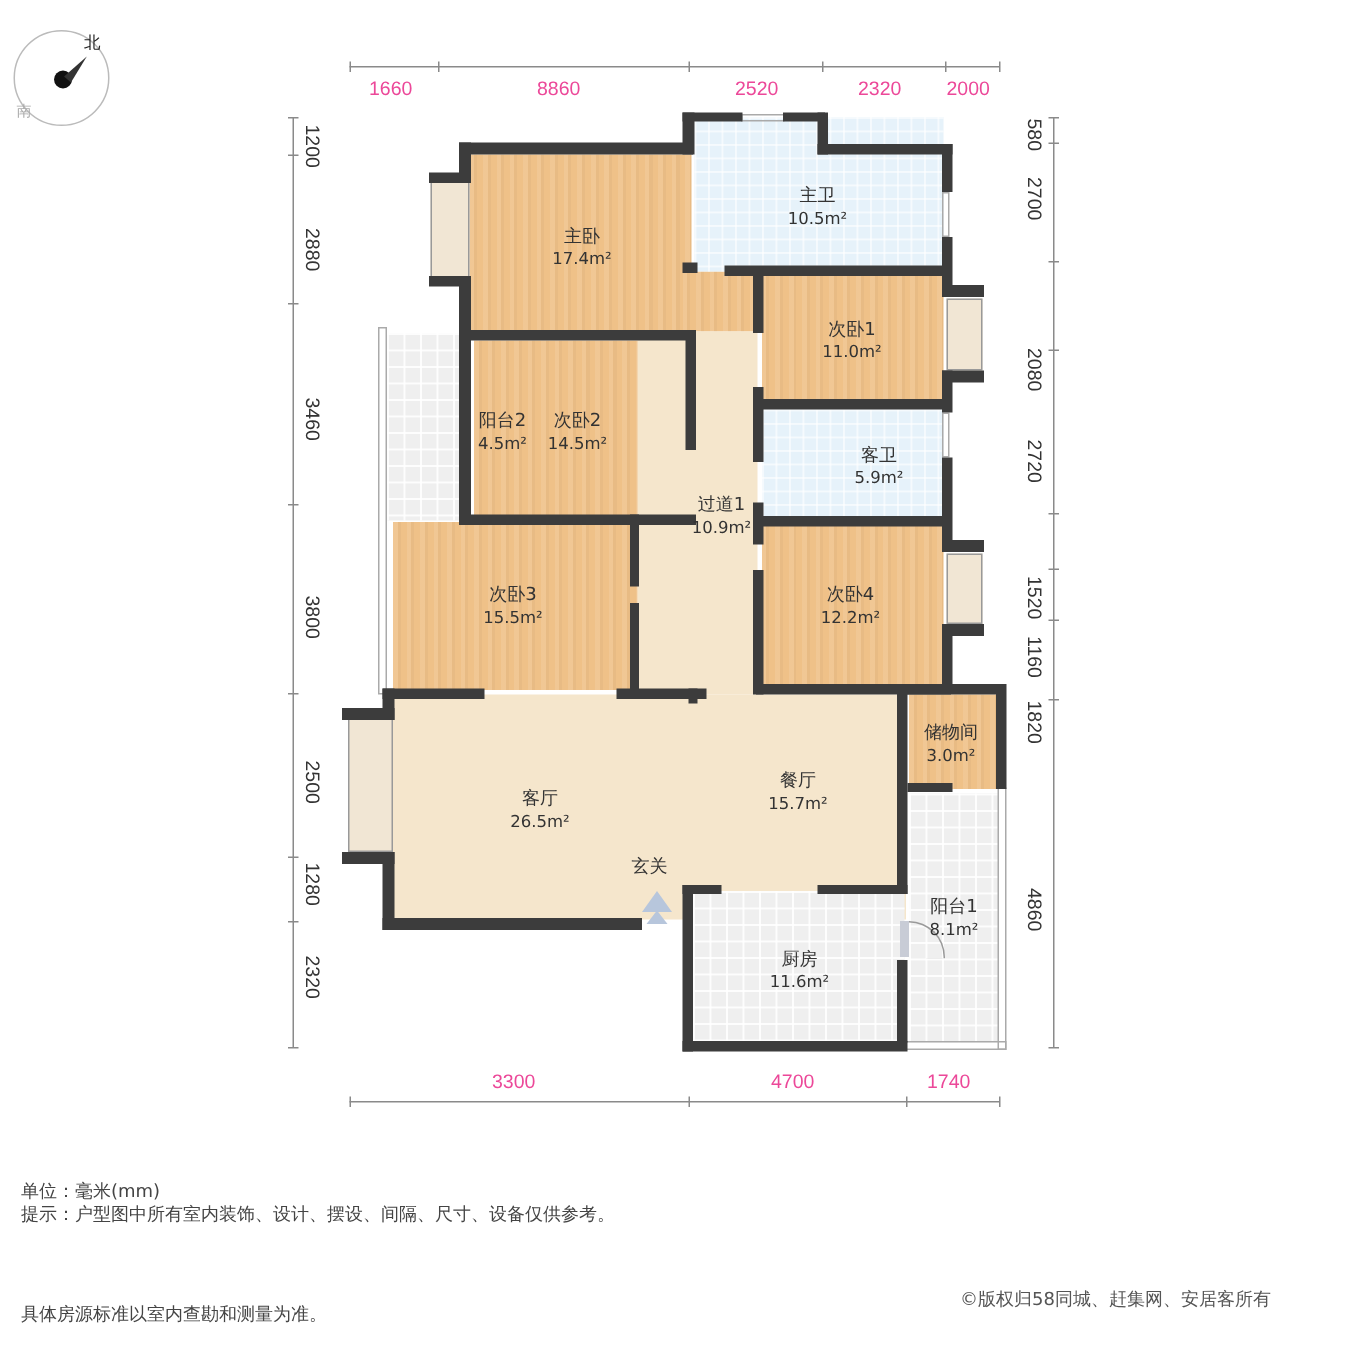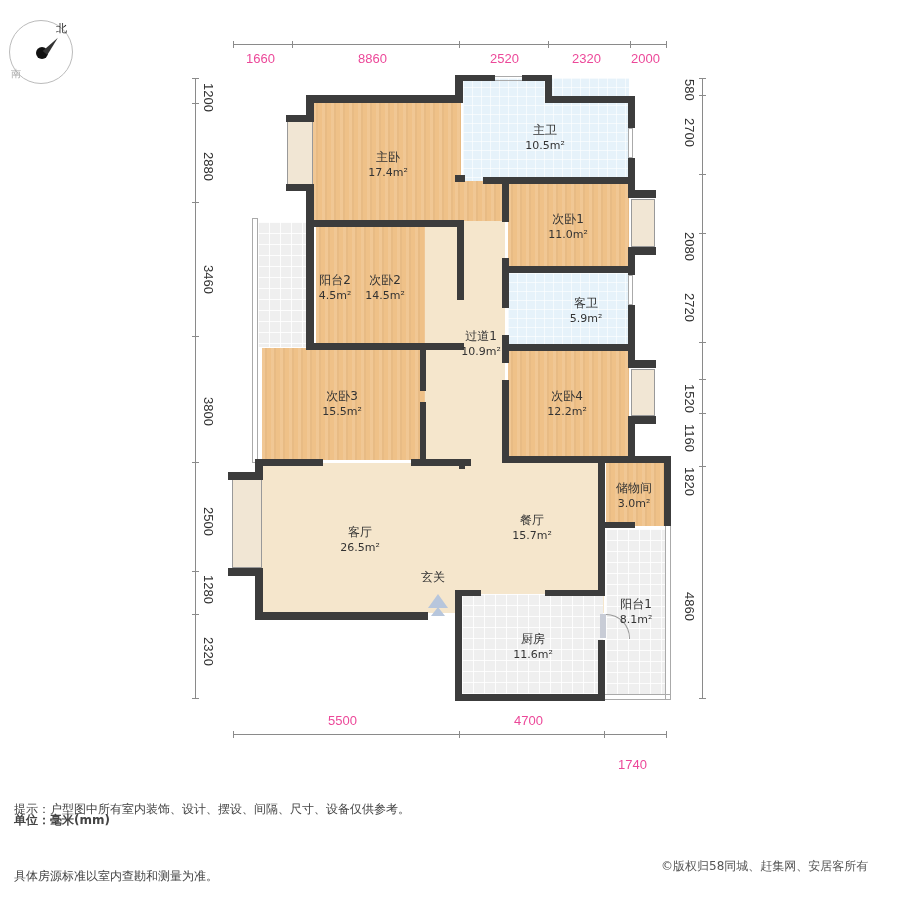--- a/index.html
+++ b/index.html
@@ -51,23 +51,23 @@
 <div class="dlabel" style="left:358px;top:51px;">8860</div>
 <div class="dlabel" style="left:490px;top:51px;">2520</div>
 <div class="dlabel" style="left:572px;top:51px;">2320</div>
 <div class="dlabel" style="left:631px;top:51px;">2000</div>
 
 <div class="dim-h" style="left:233px;top:734px;width:433px;"></div>
 <div class="tick-v" style="left:233px;top:731px;"></div>
 <div class="tick-v" style="left:459px;top:731px;"></div>
 <div class="tick-v" style="left:604px;top:731px;"></div>
 <div class="tick-v" style="left:666px;top:731px;"></div>
-<div class="dlabel" style="left:328px;top:713px;">5500</div>
+<div class="dlabel" style="left:328px;top:713px;">3300</div>
 <div class="dlabel" style="left:514px;top:713px;">4700</div>
-<div class="dlabel" style="left:618px;top:713px;margin-top:44px;">1740</div>
+<div class="dlabel" style="left:618px;top:713px;">1740</div>
 
 <div class="dim-v" style="left:195px;top:78px;height:620px;"></div>
 <div class="tick-h" style="left:192px;top:78px;"></div>
 <div class="tick-h" style="left:192px;top:103px;"></div>
 <div class="tick-h" style="left:192px;top:202px;"></div>
 <div class="tick-h" style="left:192px;top:336px;"></div>
 <div class="tick-h" style="left:192px;top:462px;"></div>
 <div class="tick-h" style="left:192px;top:571px;"></div>
 <div class="tick-h" style="left:192px;top:614px;"></div>
 <div class="tick-h" style="left:192px;top:698px;"></div>
@@ -193,16 +193,16 @@
 <div class="rlabel" style="left:481px;top:329px;"><span>过道1</span><span class="area">10.9m²</span></div>
 <div class="rlabel" style="left:342px;top:389px;"><span>次卧3</span><span class="area">15.5m²</span></div>
 <div class="rlabel" style="left:567px;top:389px;"><span>次卧4</span><span class="area">12.2m²</span></div>
 <div class="rlabel" style="left:634px;top:481px;"><span>储物间</span><span class="area">3.0m²</span></div>
 <div class="rlabel" style="left:360px;top:525px;"><span>客厅</span><span class="area">26.5m²</span></div>
 <div class="rlabel" style="left:532px;top:513px;"><span>餐厅</span><span class="area">15.7m²</span></div>
 <div class="rlabel" style="left:433px;top:570px;"><span>玄关</span></div>
 <div class="rlabel" style="left:636px;top:597px;"><span>阳台1</span><span class="area">8.1m²</span></div>
 <div class="rlabel" style="left:533px;top:632px;"><span>厨房</span><span class="area">11.6m²</span></div>
 
-<div class="note" style="top:812px;font-weight:bold;">单位：毫米(mm)</div>
+<div class="note" style="top:786px;">单位：毫米(mm)</div>
 <div class="note" style="top:801px;">提示：户型图中所有室内装饰、设计、摆设、间隔、尺寸、设备仅供参考。</div>
 <div class="note" style="top:868px;">具体房源标准以室内查勘和测量为准。</div>
-<div class="abs" style="left:661px;top:858px;font-size:12px;color:#555;">©版权归58同城、赶集网、安居客所有</div>
+<div class="abs" style="left:640px;top:858px;font-size:12px;color:#555;">©版权归58同城、赶集网、安居客所有</div>
 
 </body></html>

